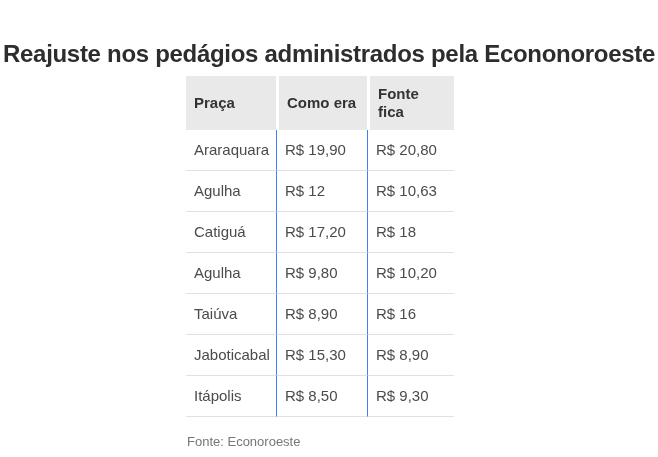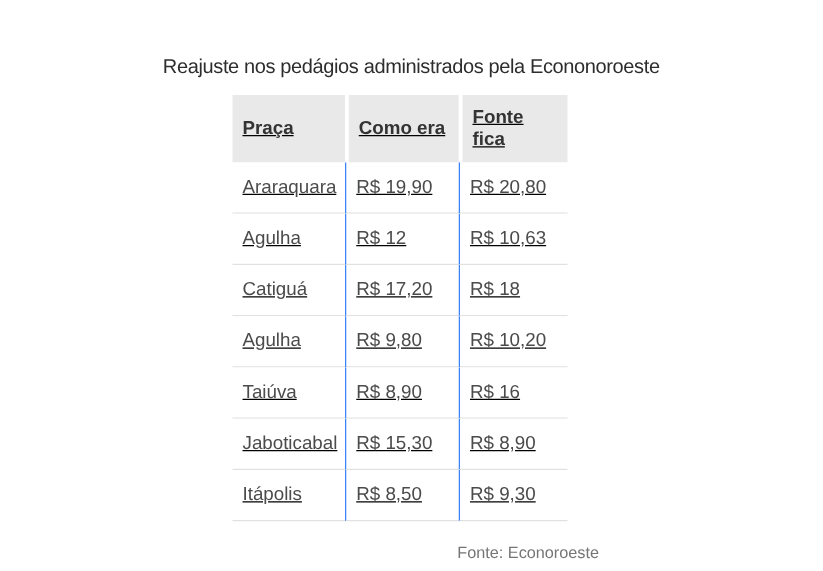--- a/index.html
+++ b/index.html
@@ -15,30 +15,29 @@
   }
   .page {
     width: 658px;
     height: 457px;
     position: relative;
   }
   h1.chart-title {
     margin: 0;
     padding-top: 41px;
     text-align: center;
-    font-size: 16px;
+    font-size: 24px;
     line-height: 26px;
-    font-weight: 400;
+    font-weight: 700;
     letter-spacing: -0.3px;
     color: #2d2d2d;
   }
   .table-wrap {
     width: 268px;
     margin: 9px 0 0 186px;
-    text-decoration: underline;
   }
   table.toll-table {
     width: 268px;
     table-layout: fixed;
     border-collapse: separate;
     border-spacing: 0;
   }
   table.toll-table th {
     background: #e9e9e9;
     font-size: 15px;
@@ -61,21 +60,20 @@
     background: #ffffff;
   }
   table.toll-table td + td {
     border-left: 1px solid #3b82f6;
   }
   .source-note {
     margin: 17px 0 0 187px;
     font-size: 13px;
     line-height: 16px;
     color: #767676;
-    text-align: center;
   }
 </style>
 </head>
 <body>
 
 <div class="page">
 
   <h1 class="chart-title">Reajuste nos pedágios administrados pela Econonoroeste</h1>
 
   <div class="table-wrap">

